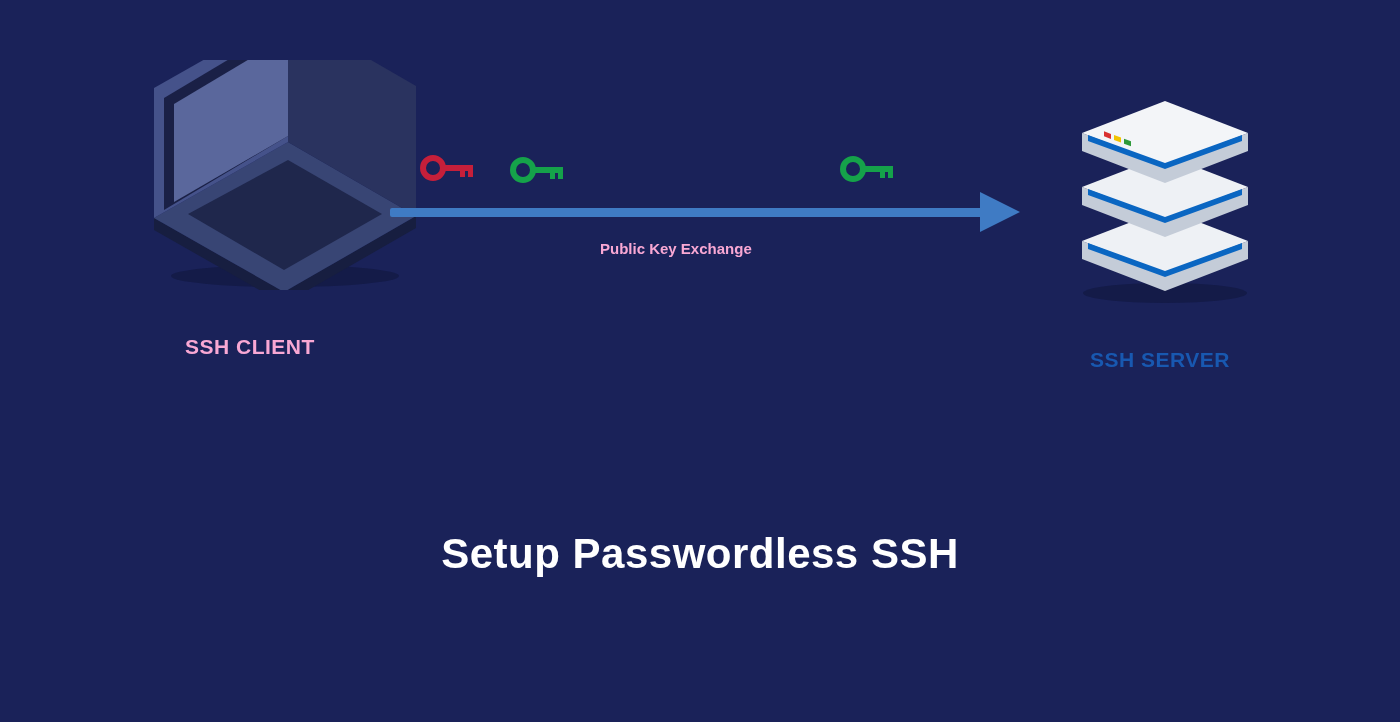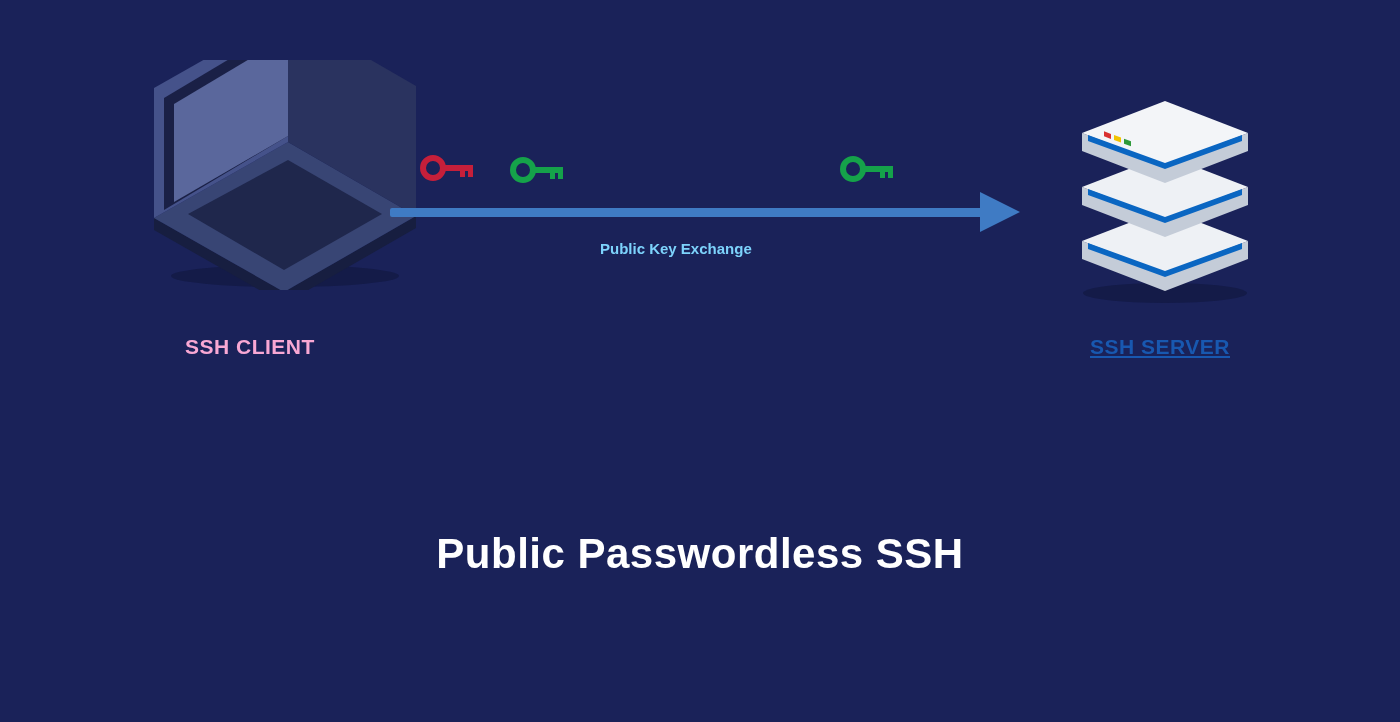--- a/index.html
+++ b/index.html
@@ -37,26 +37,25 @@
   .server {
     position: absolute;
     right: 0;
     top: 25px;
     width: 190px;
     height: 220px;
   }
   .server-label {
     position: absolute;
     right: 30px;
-    top: 275px;
+    top: 288px;
     color: #1858b0;
     font-weight: 800;
     font-size: 21px;
     letter-spacing: 0.5px;
-    text-decoration: underline;
   }
   .arrow-container {
     position: absolute;
     left: 250px;
     top: 130px;
     width: 630px;
     height: 40px;
   }
   .arrow-shaft {
     position: absolute;
@@ -74,21 +73,21 @@
     width: 0;
     height: 0;
     border-left: 40px solid #3f7bc4;
     border-top: 20px solid transparent;
     border-bottom: 20px solid transparent;
   }
   .exchange-label {
     position: absolute;
     left: 460px;
     top: 180px;
-    color: #7dd3fc;
+    color: #f9a8d4;
     font-weight: 700;
     font-size: 15px;
   }
   .key {
     position: absolute;
     width: 60px;
     height: 30px;
   }
   .key-red   { left: 280px; top: 93px; }
   .key-green1{ left: 370px; top: 95px; }
@@ -261,13 +260,13 @@
           <rect x="44" y="26" width="7" height="5" fill="#f2c400" transform="skewY(20)"></rect>
           <rect x="54" y="26" width="7" height="5" fill="#2e9a3a" transform="skewY(20)"></rect>
         </g>
       </g>
     </svg>
   </div>
   <div class="server-label">SSH SERVER</div>
 
 </div>
 
-<div class="title">Public Passwordless SSH</div>
+<div class="title">Setup Passwordless SSH</div>
 
 </body></html>

